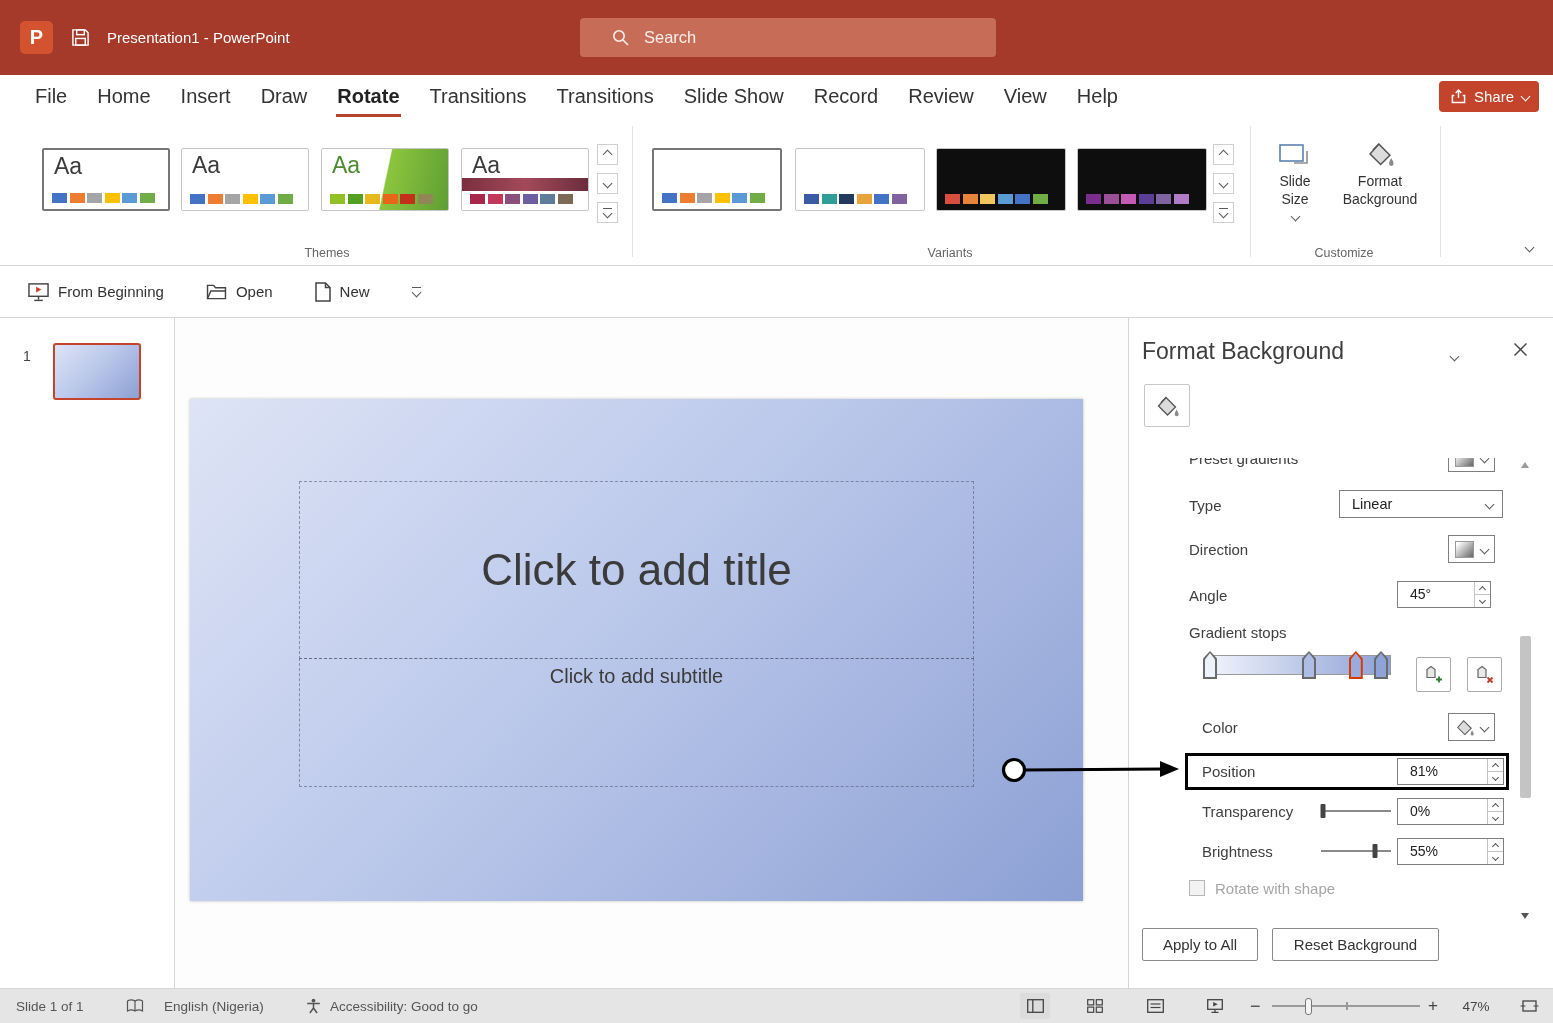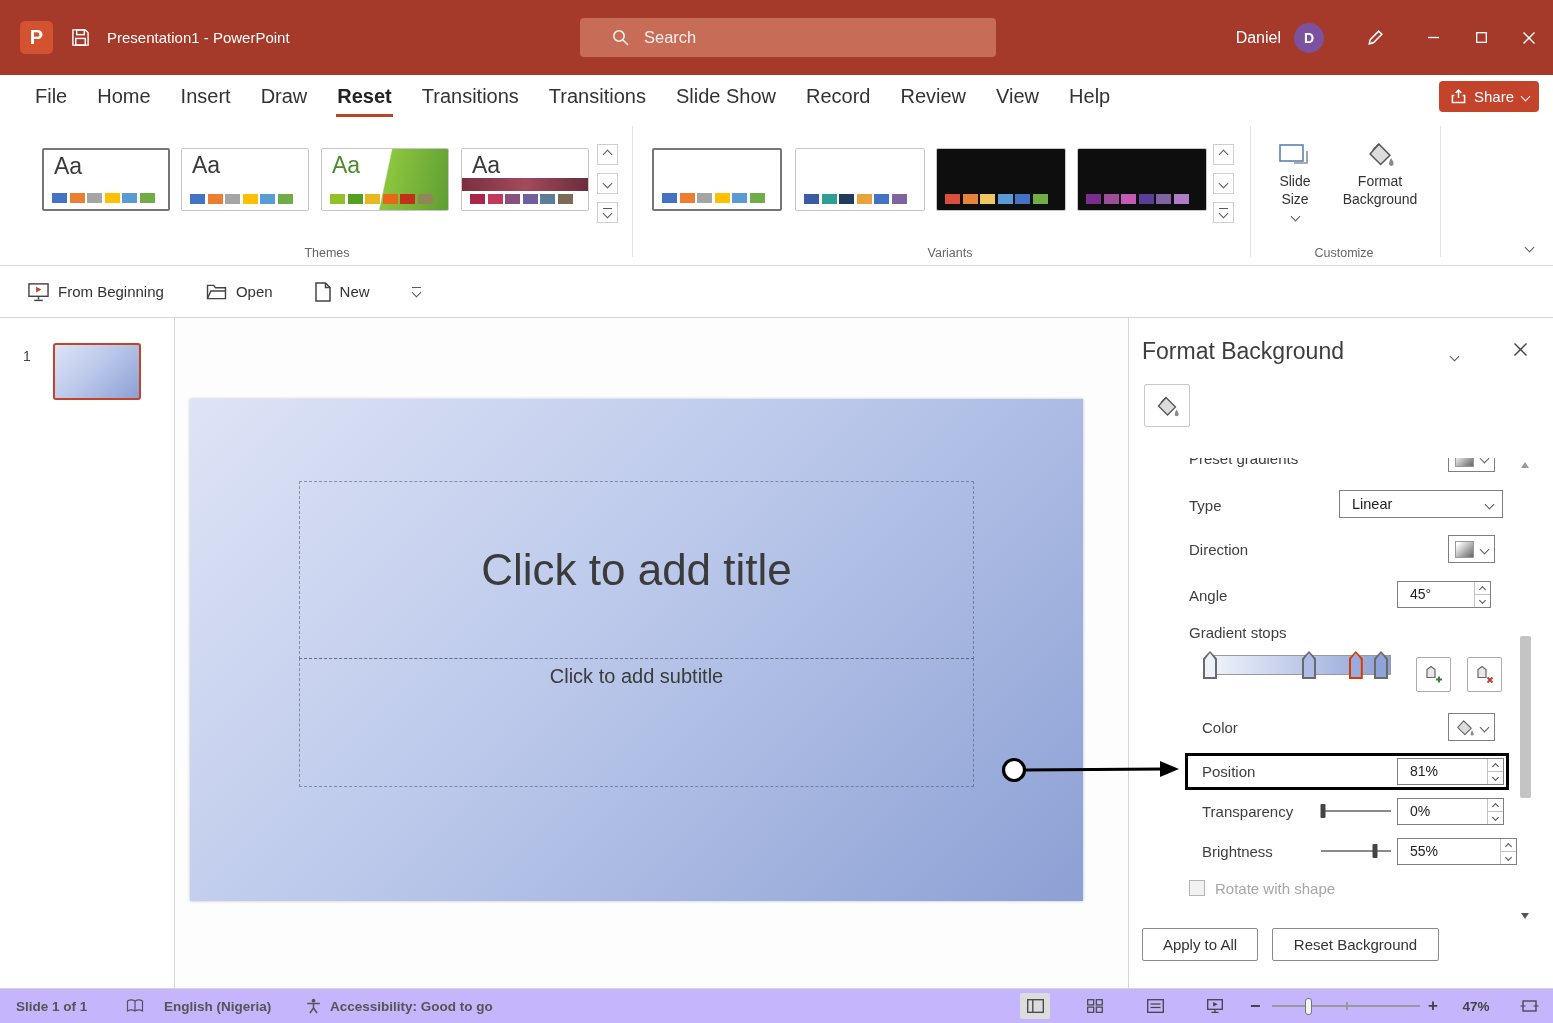--- a/index.html
+++ b/index.html
@@ -95,21 +95,21 @@
 .checkbox{position:absolute;left:60px;top:422px;width:16px;height:16px;border:1px solid #B5B5B5;background:#F2F2F2;}
 .rotate-label{position:absolute;left:86px;top:422px;color:#A6A6A6;}
 .pane-scroll{position:absolute;left:389px;top:140px;width:14px;height:465px;}
 .sb-arrow{position:absolute;left:0;width:14px;height:14px;display:flex;align-items:center;justify-content:center;}
 .tri-up{width:0;height:0;border-left:4.5px solid transparent;border-right:4.5px solid transparent;border-bottom:6px solid #9A9A9A;}
 .tri-down{width:0;height:0;border-left:4.5px solid transparent;border-right:4.5px solid transparent;border-top:6px solid #555;}
 .sb-thumb{position:absolute;left:1.5px;top:178px;width:11px;height:162px;background:#C4C4C4;border-radius:2px;}
 .pane-btn{position:absolute;top:610px;height:33px;border:1px solid #8A8A8A;border-radius:2px;background:#fff;display:flex;align-items:center;justify-content:center;font-size:15px;color:#333;}
 
 
-.statusbar{height:35px;border-top:1px solid #D5D5D5;background:#c4b5fd;position:relative;font-size:13.5px;color:#555;font-weight:bold;}
+.statusbar{height:35px;border-top:1px solid #D5D5D5;background:#e5e5e5;position:relative;font-size:13.5px;color:#555;}
 .sb-item{position:absolute;top:50%;transform:translateY(-50%);}
 .view-btn{width:30px;height:26px;display:flex;align-items:center;justify-content:center;border-radius:2px;}
 .view-btn.active{background:#DCDCDC;}
 .zoom-track{position:absolute;left:1272px;width:148px;top:50%;height:2px;background:#9A9A9A;transform:translateY(-50%);}
 .zoom-track .tick{position:absolute;left:50%;top:-3px;width:1.5px;height:8px;background:#9A9A9A;}
 .zoom-handle{position:absolute;left:33px;top:-7.5px;width:7px;height:17px;background:#F4F4F4;border:1px solid #777;border-radius:3px;}
 
 
 .annot{position:absolute;left:993px;top:746px;z-index:40;pointer-events:none;}
 </style>
@@ -128,65 +128,37 @@
       </svg>
   </div>
   <div class="doc-title">Presentation1  -  PowerPoint</div>
   <div class="search-box">
     <svg width="17" height="17" viewBox="0 0 17 17">
         <circle cx="7" cy="7" r="5.2" fill="none" stroke="#FBEFEC" stroke-width="1.6"></circle>
         <line x1="11" y1="11" x2="16" y2="16" stroke="#FBEFEC" stroke-width="1.6"></line>
       </svg>
     <span>Search</span>
   </div>
-  <div class="tb-right">
-    <span class="user-name">Daniel</span>
-    <span class="avatar">
-        <span>D</span>
-      </span>
-    <span class="pen-wrap">
-      <svg width="19" height="19" viewBox="0 0 18 18">
-          <path d="M3 15 L4 11 L12 3 L15 6 L7 14 Z" fill="none" stroke="#fff" stroke-width="1.4"></path>
-          <path d="M3 15 L6.4 14.2" stroke="#fff" stroke-width="1.4"></path>
-        </svg>
-    </span>
-    <span class="win-btn">
-        <svg width="11" height="11">
-          <line x1="0" y1="5.5" x2="11" y2="5.5" stroke="#fff" stroke-width="1.3"></line>
-        </svg>
-      </span>
-    <span class="win-btn">
-        <svg width="11" height="11">
-          <rect x="0.7" y="0.7" width="9.6" height="9.6" fill="none" stroke="#fff" stroke-width="1.3"></rect>
-        </svg>
-      </span>
-    <span class="win-btn">
-        <svg width="12" height="12">
-          <line x1="0.5" y1="0.5" x2="11.5" y2="11.5" stroke="#fff" stroke-width="1.3"></line>
-          <line x1="11.5" y1="0.5" x2="0.5" y2="11.5" stroke="#fff" stroke-width="1.3"></line>
-        </svg>
-      </span>
-  </div>
 </div>
 
 <div class="menubar">
   <div class="menu-item">
       <span>File</span>
     </div>
   <div class="menu-item">
       <span>Home</span>
     </div>
   <div class="menu-item">
       <span>Insert</span>
     </div>
   <div class="menu-item">
       <span>Draw</span>
     </div>
   <div class="menu-item active">
-      <span>Reset</span>
+      <span>Rotate</span>
     </div>
   <div class="menu-item">
       <span>Transitions</span>
     </div>
   <div class="menu-item">
       <span>Transitions</span>
     </div>
   <div class="menu-item">
       <span>Slide Show</span>
     </div>
@@ -519,21 +491,21 @@
               <i class="chev-xs down"></i>
             </span>
           </span>
       </div>
 
       <div class="plabel" style="left:73px;top:385px;">Brightness</div>
       <div class="mini-slider" style="left:192px;top:386px;">
         <span class="track"></span>
           <span class="handle" style="left: 77%;"></span>
       </div>
-      <div class="spin" style="left:268px;top:380px;width:120px;">
+      <div class="spin" style="left:268px;top:380px;width:107px;">
         <span class="val">55%</span>
         <span class="btns">
             <span>
               <i class="chev-xs up"></i>
             </span>
             <span>
               <i class="chev-xs down"></i>
             </span>
           </span>
       </div>

